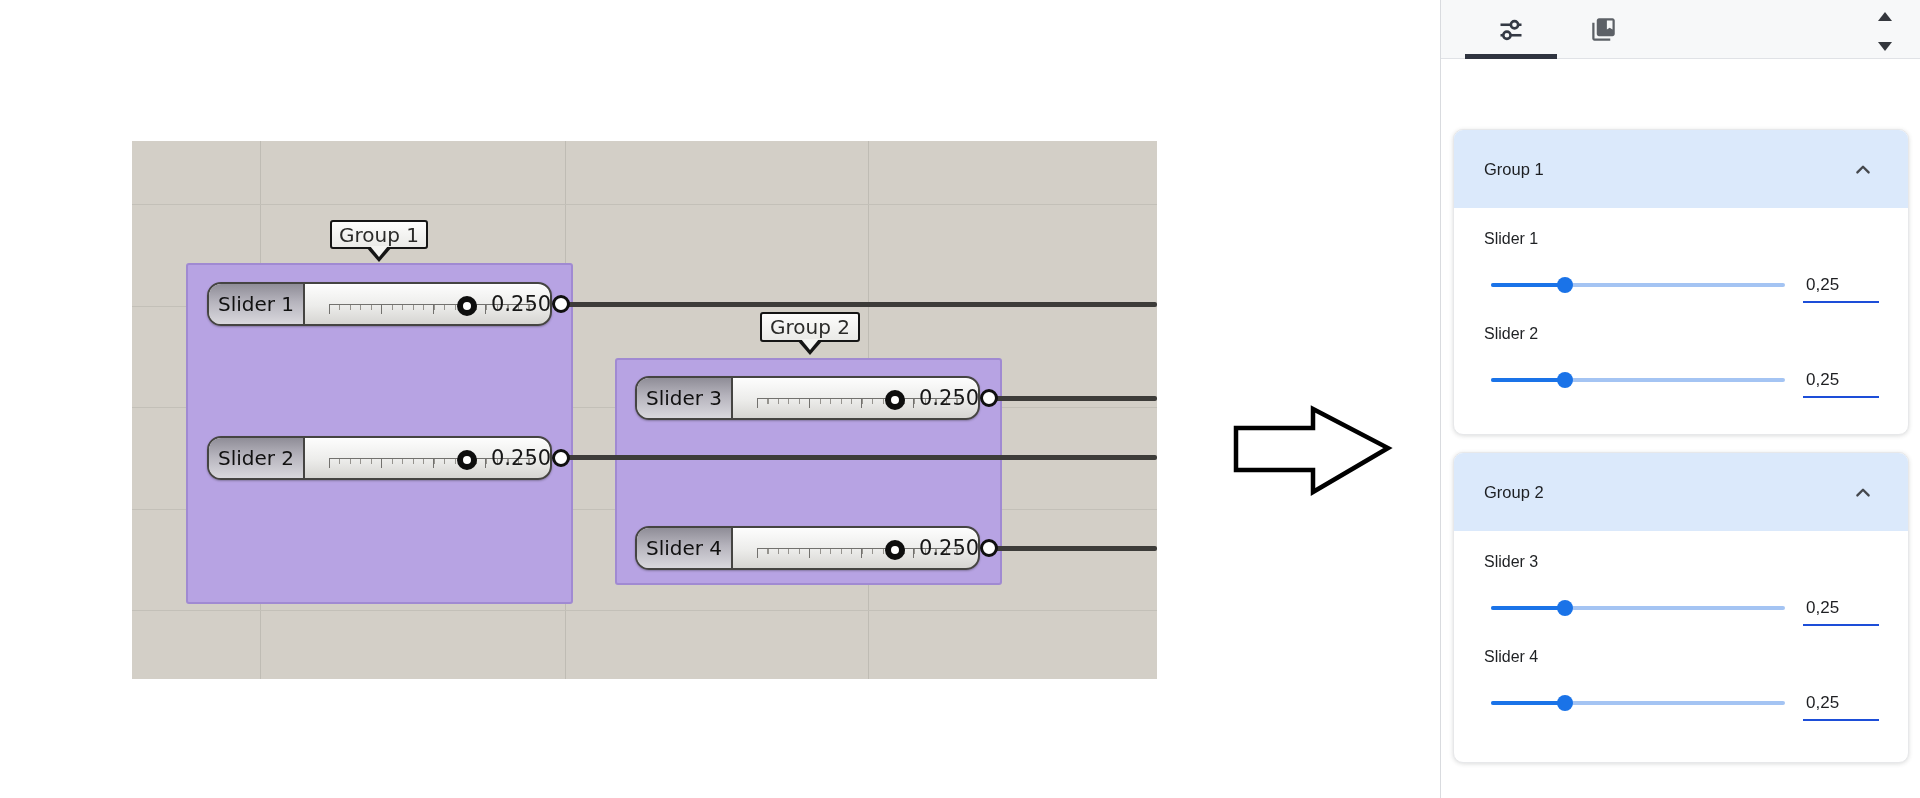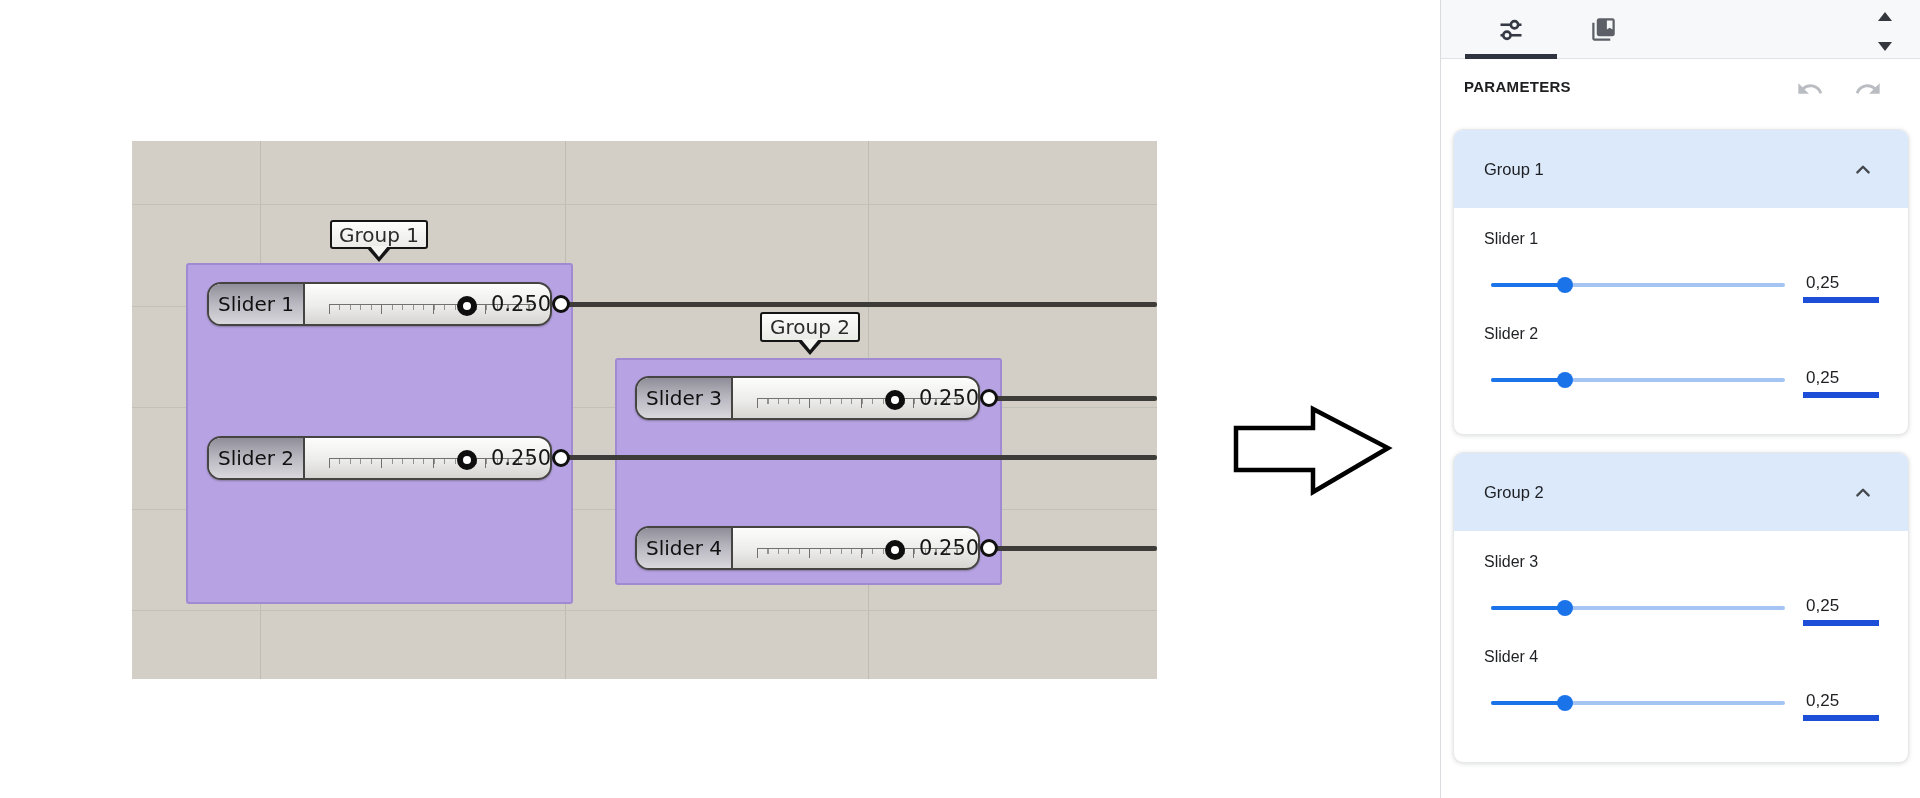--- a/index.html
+++ b/index.html
@@ -80,21 +80,21 @@
   .chevron{margin-left:auto;}
 
   .p-label{position:absolute;left:30px;font-size:16px;color:#1f2124;}
   .p-label-1{top:100px;} .p-label-2{top:195px;}
   .p-row{position:absolute;left:0;width:100%;height:34px;}
   .p-row-1{top:140px;} .p-row-2{top:235px;}
   .p-track{position:absolute;left:37px;top:13px;width:294px;height:4px;border-radius:2px;background:#a4c4f3;}
   .p-fill{position:absolute;left:0;top:0;height:4px;width:74px;border-radius:2px;background:#1a73e8;}
   .p-thumb{position:absolute;left:103px;top:7px;width:16px;height:16px;border-radius:50%;background:#1a73e8;cursor:pointer;}
   .p-val{position:absolute;left:349px;top:1px;width:76px;height:32px;box-sizing:border-box;
-         border:none;border-bottom:6px solid #1d4ed8;background:transparent;
+         border:none;border-bottom:2px solid #1d4ed8;background:transparent;
          font-family:"Liberation Sans",sans-serif;font-size:17px;color:#1e1f22;padding:0 0 2px 3px;}
 </style>
 </head>
 <body>
 
 <div class="stage">
 
   <div class="gh-canvas">
     <div class="grid-v" style="left:128px"></div>
     <div class="grid-v" style="left:433px"></div>
@@ -199,33 +199,20 @@
       <div class="tab tab-2">
         <svg width="27" height="27" viewBox="0 0 24 24">
           <path fill="#5d6167" d="M4 6H2v14c0 1.1.9 2 2 2h14v-2H4V6zm16-4H8c-1.1 0-2 .9-2 2v12c0 1.1.9 2 2 2h12c1.1 0 2-.9 2-2V4c0-1.1-.9-2-2-2zm0 10l-2.5-1.5L15 12V4h5v8z"></path>
         </svg>
       </div>
       <div class="tab-underline"></div>
       <div class="scroll-arrow scroll-up"></div>
       <div class="scroll-arrow scroll-down"></div>
     </div>
 
-    <div class="params-header">
-      <span class="params-title">PARAMETERS</span>
-      <div class="icon-btn undo-btn">
-        <svg width="28" height="28" viewBox="0 0 24 24">
-          <path fill="#b9bcc1" d="M12.5 8c-2.65 0-5.05.99-6.9 2.6L2 7v9h9l-3.62-3.62c1.39-1.16 3.16-1.88 5.12-1.88 3.54 0 6.55 2.31 7.6 5.5l2.37-.78C21.08 11.03 17.15 8 12.5 8z"></path>
-        </svg>
-      </div>
-      <div class="icon-btn redo-btn">
-        <svg width="28" height="28" viewBox="0 0 24 24">
-          <path fill="#b9bcc1" d="M18.4 10.6C16.55 8.99 14.15 8 11.5 8c-4.65 0-8.58 3.03-9.96 7.22l2.37.78c1.05-3.19 4.06-5.5 7.59-5.5 1.96 0 3.73.72 5.12 1.88L13 16h9V7l-3.6 3.6z"></path>
-        </svg>
-      </div>
-    </div>
 
     <div class="card card-1">
       <div class="card-header">
         <span class="card-header-label">Group 1</span>
         <svg class="chevron" width="18" height="14" viewBox="0 0 16 12">
           <polyline points="3,9 8,4 13,9" fill="none" stroke="#45484d" stroke-width="2.1" stroke-linecap="round" stroke-linejoin="round"></polyline>
         </svg>
       </div>
       <span class="p-label p-label-1">Slider 1</span>
       <div class="p-row p-row-1">

